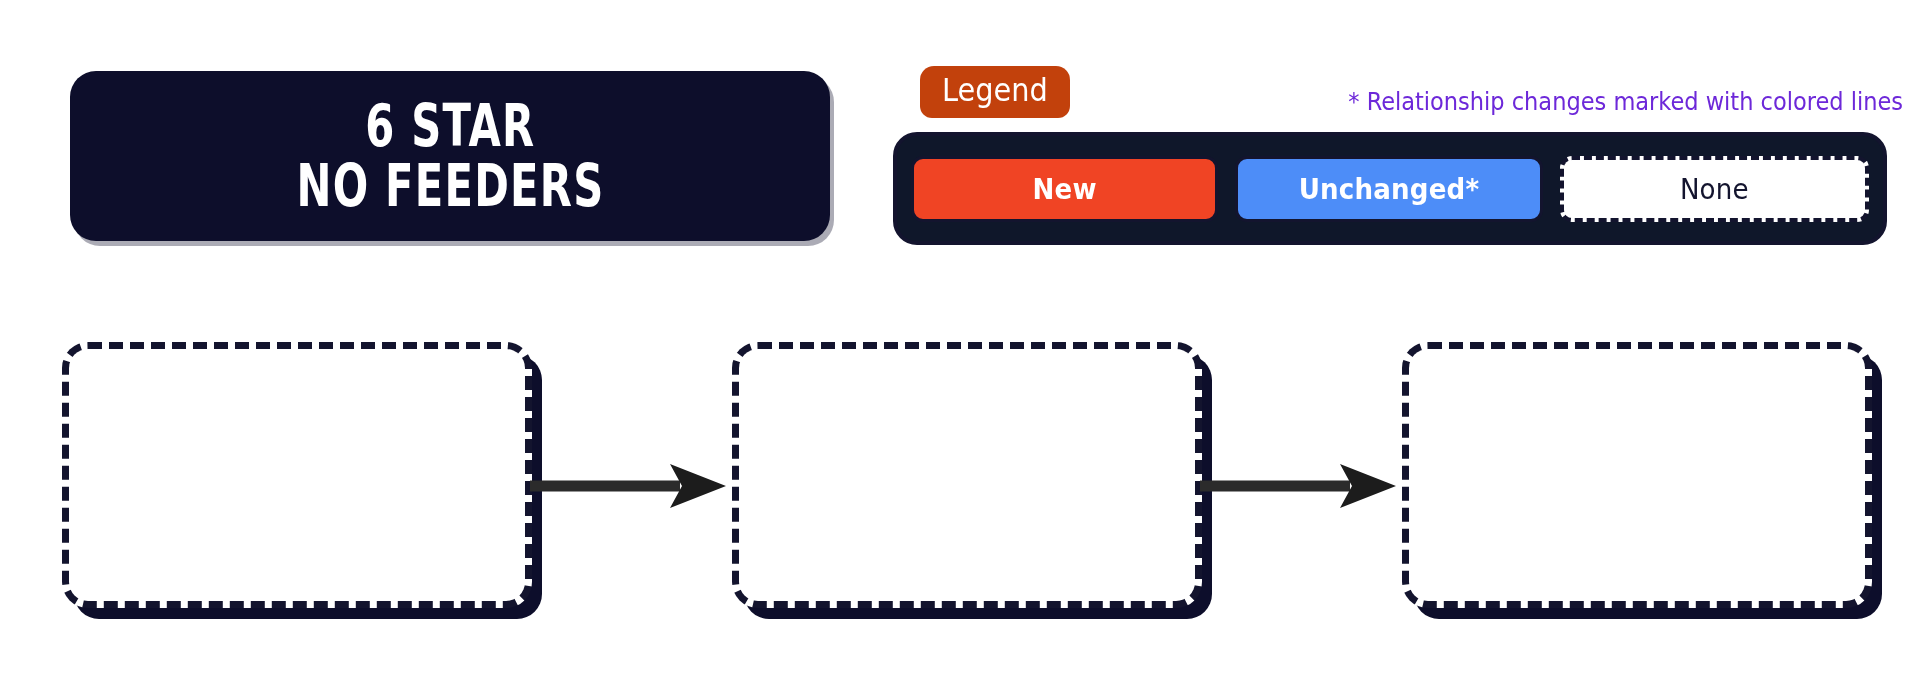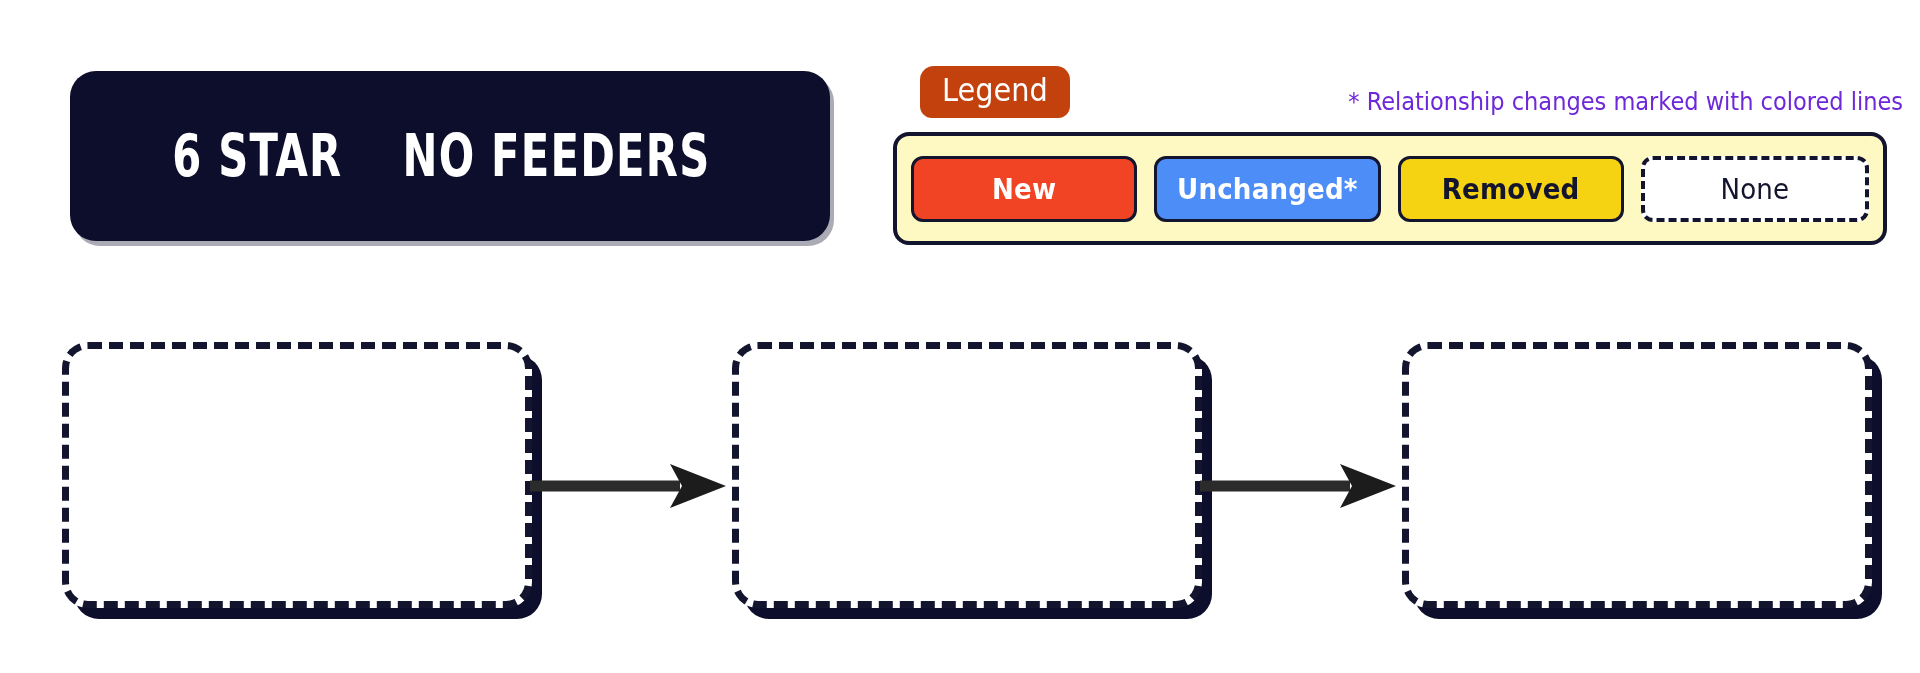--- a/index.html
+++ b/index.html
@@ -21,21 +21,21 @@
   
   #title-banner {
     position: absolute;
     left: 70px;
     top: 71px;
     width: 760px;
     height: 170px;
     background: #0d0e2b;
     border-radius: 26px;
     display: flex;
-    flex-direction: row;
+    flex-direction: column;
     align-items: center;
     justify-content: center;
     box-shadow: 4px 5px 0 0 rgba(13,14,43,0.35);
   }
   .title-line {
     color: #ffffff;
     font-family: "DejaVu Sans Condensed", "Liberation Sans Narrow", "Liberation Sans", sans-serif;
     font-weight: 700;
     font-size: 58px;
     line-height: 1.04;
@@ -60,23 +60,23 @@
     font-weight: 400;
     line-height: 1;
     z-index: 3;
   }
   #legend-box {
     position: absolute;
     left: 893px;
     top: 132px;
     width: 994px;
     height: 113px;
-    background: #fef9c3;
+    background: #0f172a;
     border: 4px solid #13142e;
-    border-radius: 16px;
+    border-radius: 24px;
     display: flex;
     align-items: center;
     gap: 17px;
     padding: 0 14px;
     z-index: 2;
   }
   .legend-chip {
     flex: 1 1 0;
     height: 66px;
     border-radius: 12px;
@@ -147,21 +147,20 @@
     <div class="title-line">NO FEEDERS</div>
   </div>
 
   <div id="legend-note">* Relationship changes marked with colored lines</div>
 
   <div id="legend-tab">Legend</div>
 
   <div id="legend-box">
     <div class="legend-chip chip-solid" style="background:#f04424;color:#ffffff;">New</div>
     <div class="legend-chip chip-solid" style="background:#4d8df8;color:#ffffff;">Unchanged*</div>
-    <div class="legend-chip chip-solid" style="background:#f5d312;color:#13142e;">Removed</div>
     <div class="legend-chip chip-dashed">None</div>
   </div>
 
   <div class="flow-node" id="node-1"></div>
   <div class="flow-node" id="node-2"></div>
   <div class="flow-node" id="node-3"></div>
 
   <svg class="flow-arrow" id="arrow-1" viewBox="0 0 200 60">
     <line x1="0" y1="30" x2="150" y2="30" stroke="#2b2b2b" stroke-width="11"></line>
     <polygon points="140,8 196,30 140,52 152,30" fill="#1c1c1c"></polygon>

